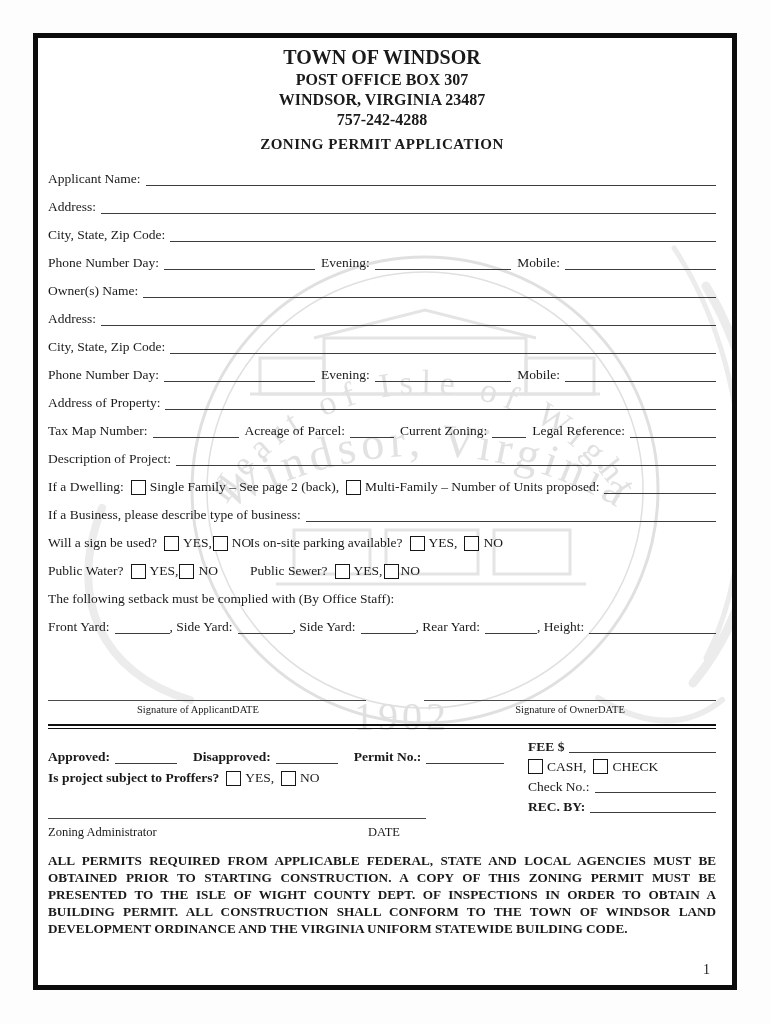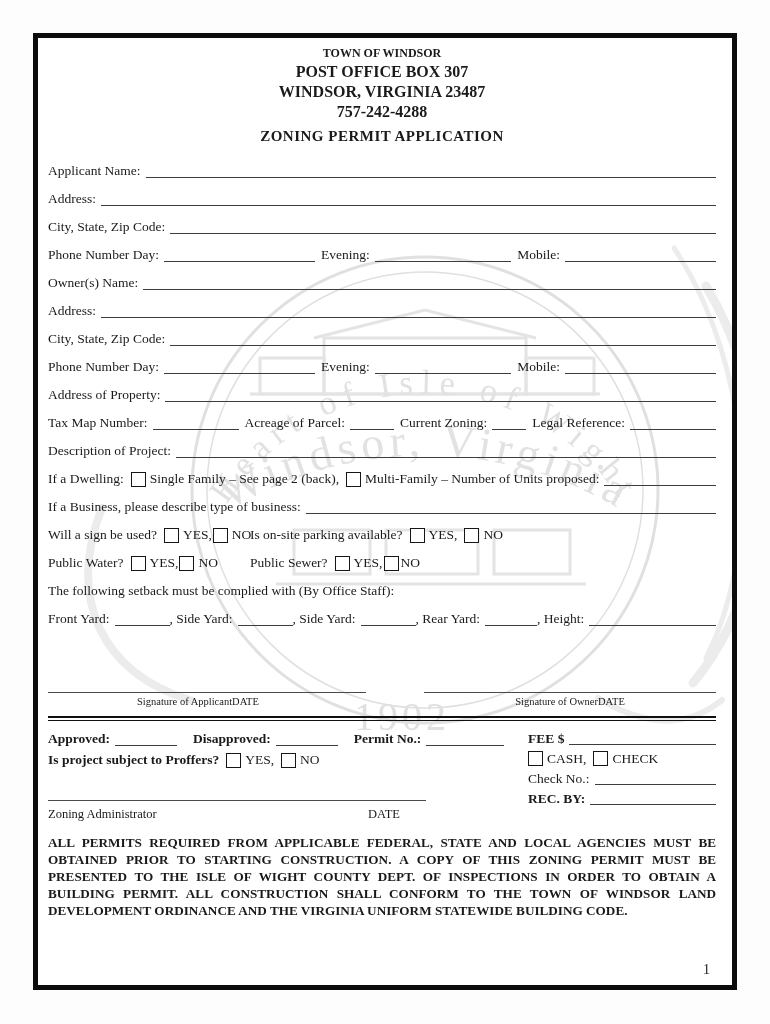--- a/index.html
+++ b/index.html
@@ -4,21 +4,21 @@
 <style>
   html,body{margin:0;padding:0;background:#fafafa;}
   .page{position:relative;width:770px;height:1024px;background:#fdfdfd;
         font-family:"Liberation Serif","DejaVu Serif",serif;color:#1a1a1a;overflow:hidden;}
   .sheet{position:absolute;left:33px;top:33px;width:694px;height:947px;
          border:5px solid #0c0c0c;background:#ffffff;overflow:hidden;}
   .watermark{position:absolute;left:0;top:0;width:694px;height:947px;z-index:0;pointer-events:none;}
   .content{position:relative;z-index:1;padding:8px 16px 0 10px;}
 
   header{text-align:center;margin-bottom:17px;}
-  .h-org{font-weight:bold;font-size:12px;}
+  .h-org{font-weight:bold;font-size:20px;}
   .h-sub{font-weight:bold;font-size:16px;margin-top:2px;}
   .h-title{font-weight:bold;font-size:15px;margin-top:7px;letter-spacing:.5px;}
 
   .row{display:flex;align-items:flex-end;margin-bottom:10px;font-size:13.5px;line-height:18px;white-space:nowrap;}
   .lab{white-space:pre;}
   .b{font-weight:bold;}
   .fill{border-bottom:1px solid #3d3d3d;height:13px;margin:0 0 2px 5px;}
   .grow{flex:1 1 auto;}
   .f1{flex:1.05 1 0;} .f2{flex:0.95 1 0;} .f3{flex:1.05 1 0;}
   .w86{width:86px;} .w78{width:78px;} .w62{width:62px;}
@@ -41,21 +41,21 @@
   .sigline{border-bottom:1px solid #4a4a4a;height:14px;}
   .siglabels{display:flex;justify-content:center;font-size:10.5px;margin-top:3px;}
   .siglabels .dleft{margin-right:18px;}
 
   .dblrule{height:2px;border-top:2.5px solid #101010;border-bottom:1.5px solid #101010;margin:9px 0 9px;}
 
   .adminwrap{display:flex;align-items:flex-start;}
   .admin-l{flex:1;padding-right:10px;}
   .admin-r{width:188px;font-size:13.5px;}
   .admin-l .row{margin-bottom:3px;}
-  .gap16{margin-left:16px;}
+  .gap16{margin-left:16px;margin-top:10px;}
   .zaline{border-bottom:1px solid #4a4a4a;height:15px;width:378px;}
   .zalabels{display:flex;justify-content:space-between;width:378px;font-size:12.5px;
             margin-top:6px;padding-right:26px;box-sizing:border-box;}
   .arow{display:flex;align-items:flex-end;margin-bottom:3px;line-height:17px;}
 
   .notice{font-weight:bold;font-size:13.2px;line-height:17px;text-align:justify;margin-top:12px;}
   .pagenum{position:absolute;right:22px;bottom:7px;font-size:14px;z-index:1;}
 </style>
 </head>
 <body>

